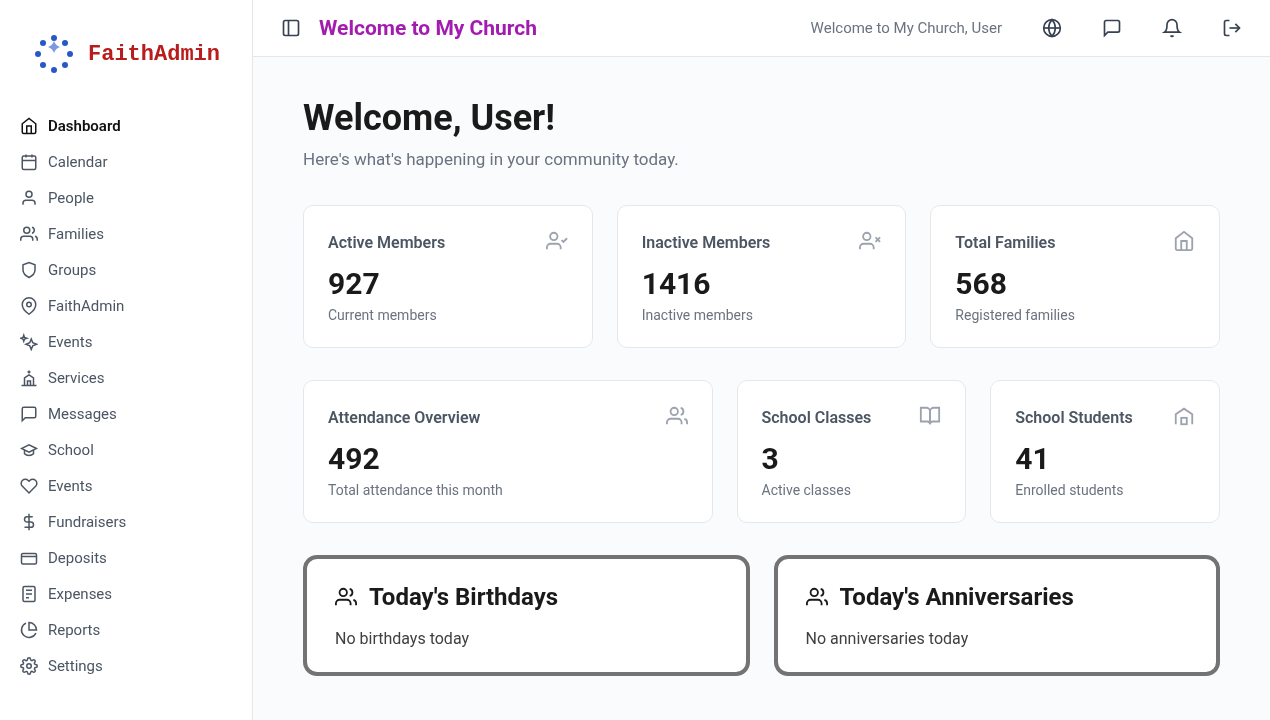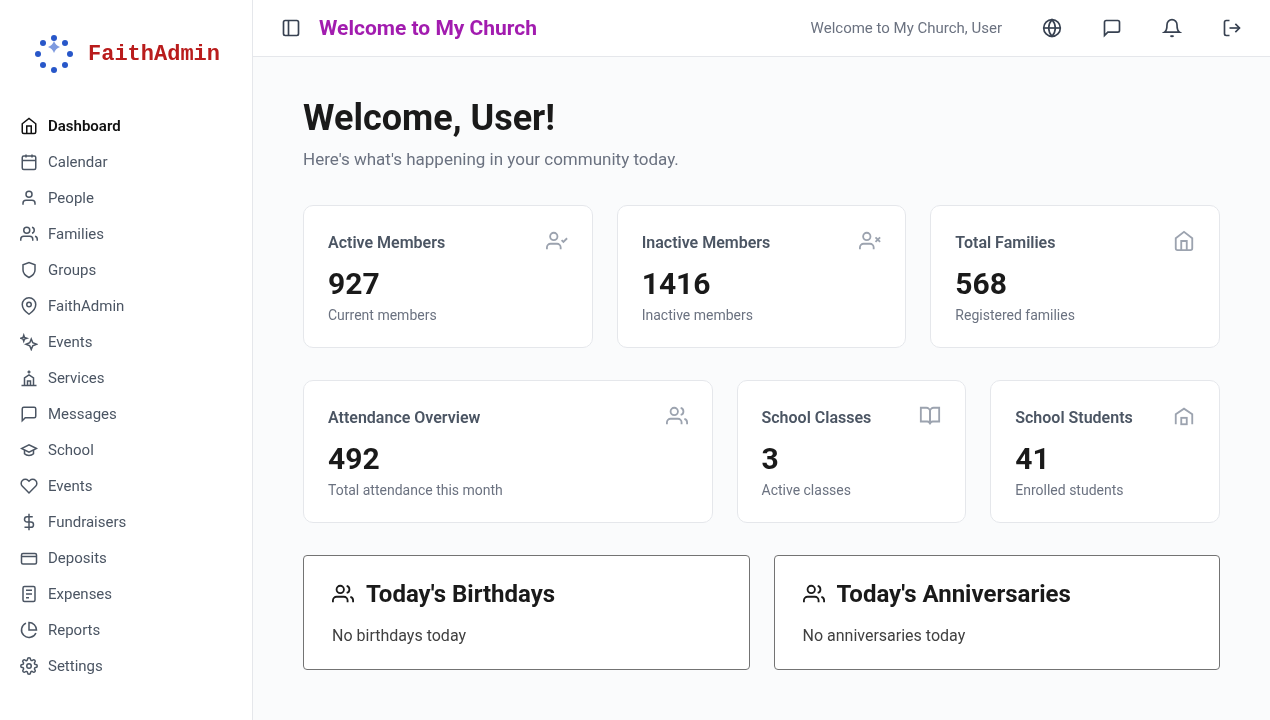--- a/index.html
+++ b/index.html
@@ -23,21 +23,21 @@
 .content { padding: 40px 50px; overflow-y: auto; }
 .welcome-title { font-size: 36px; font-weight: 700; margin-bottom: 10px; }
 .welcome-sub { font-size: 17px; color: #6b7280; margin-bottom: 36px; }
 .cards-row { display: flex; gap: 24px; margin-bottom: 32px; }
 .card { background: #fff; border: 1px solid #e5e7eb; border-radius: 10px; padding: 24px; flex: 1; }
 .card-header { display: flex; justify-content: space-between; align-items: flex-end; margin-bottom: 14px; }
 .card-title { font-size: 16px; font-weight: 600; color: #4b5563; }
 .card-icon { width: 22px; height: 22px; color: #9ca3af; }
 .card-value { font-size: 30px; font-weight: 700; margin-bottom: 6px; }
 .card-desc { font-size: 14px; color: #6b7280; }
-.event-card { background: #fff; border: 1px solid #737373; border-radius: 4px; padding: 24px 28px; flex: 1; }
+.event-card { background: #fff; border: 4px solid #737373; border-radius: 14px; padding: 24px 28px; flex: 1; }
 .event-header { display: flex; align-items: center; gap: 12px; margin-bottom: 18px; }
 .event-header svg { width: 22px; height: 22px; }
 .event-title { font-size: 24px; font-weight: 700; }
 .event-empty { font-size: 16px; color: #404040; }
 .panel-toggle { width: 20px; height: 20px; color: #374151; cursor: pointer; }
 </style>
 </head>
 <body>
 
 <div class="app">

